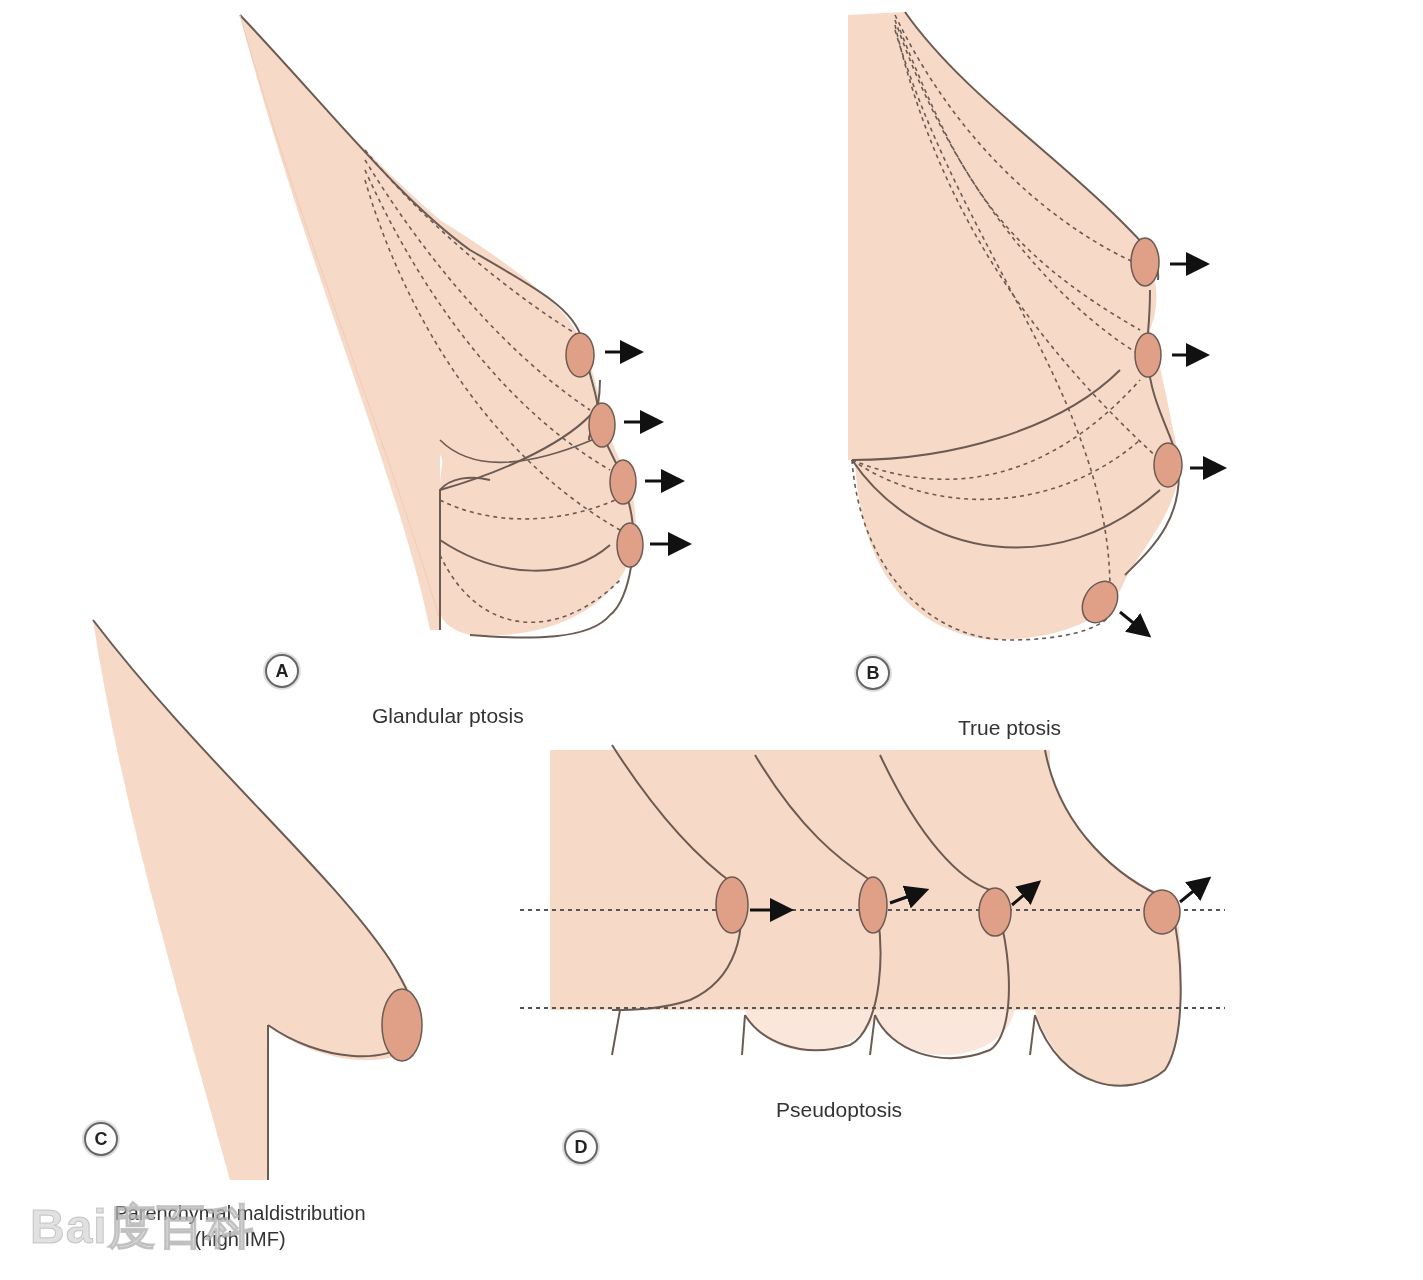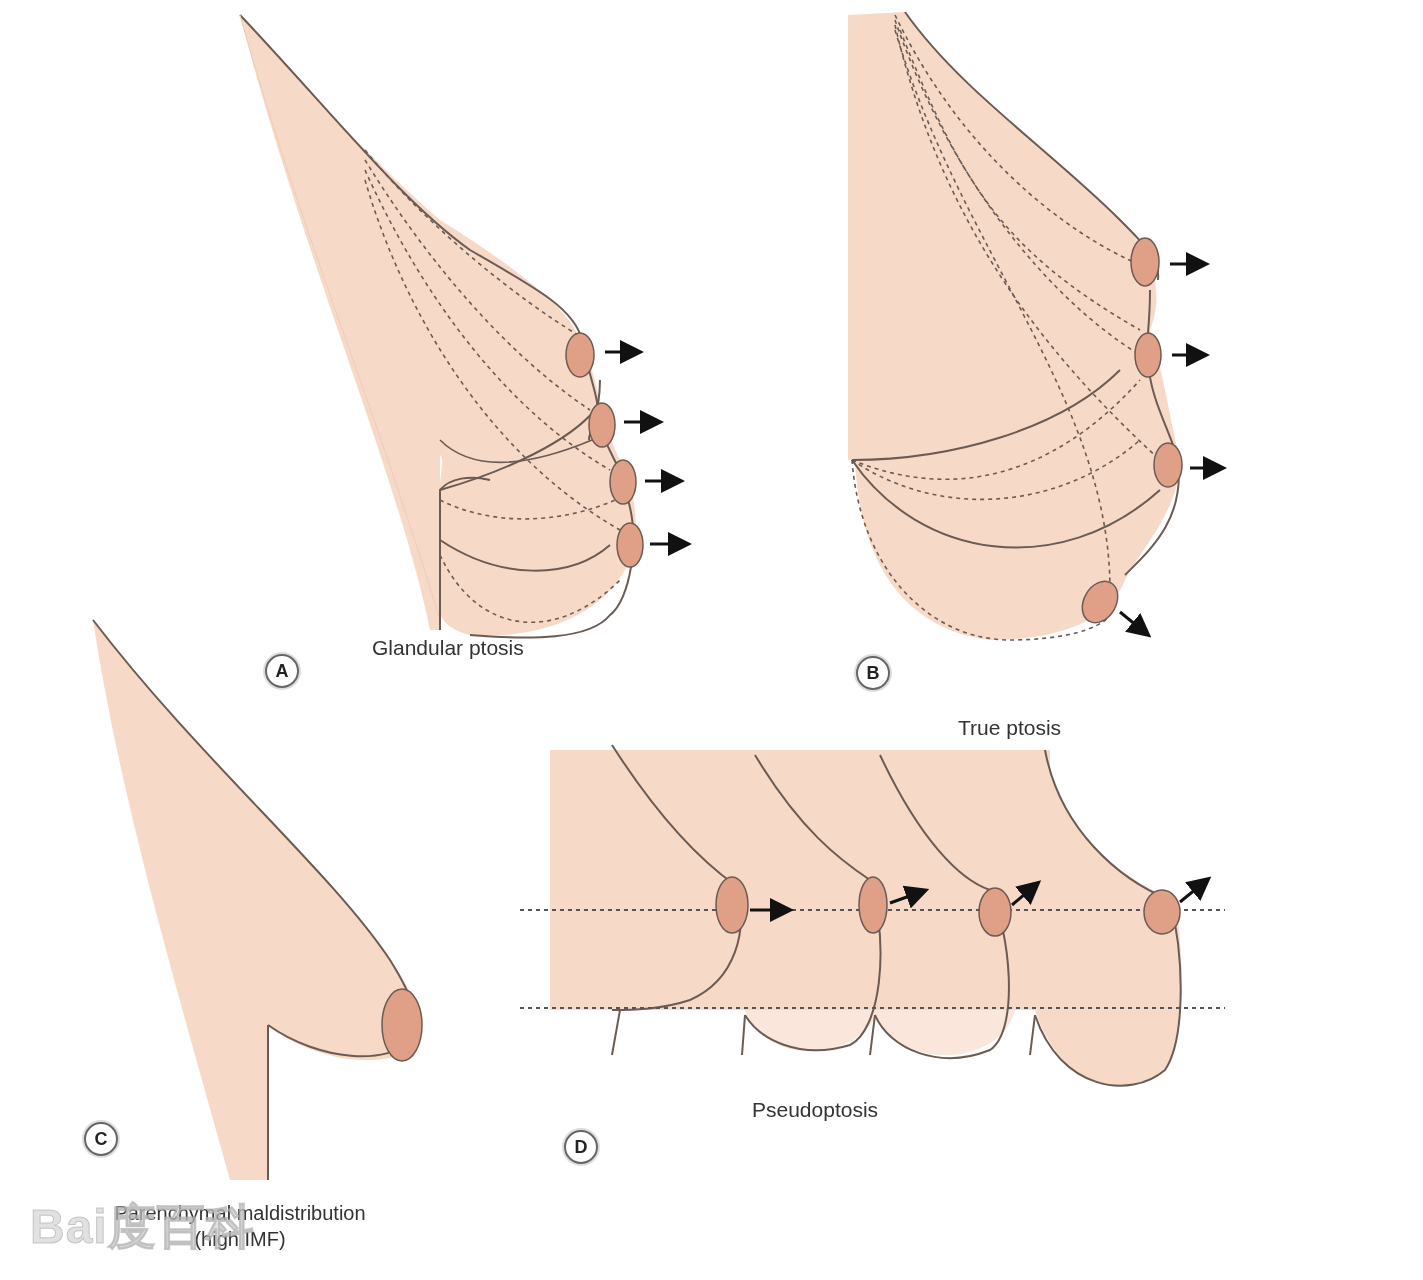--- a/index.html
+++ b/index.html
@@ -111,27 +111,27 @@
     <ellipse cx="1162" cy="912" rx="18" ry="22" fill="#e0a088" stroke="#6b5b52" stroke-width="1.5"></ellipse>
 
     <line x1="750" y1="910" x2="782" y2="910" stroke="#111" stroke-width="3" marker-end="url(#arrowhead)"></line>
     <line x1="890" y1="903" x2="918" y2="893" stroke="#111" stroke-width="3" marker-end="url(#arrowhead)"></line>
     <line x1="1012" y1="905" x2="1032" y2="888" stroke="#111" stroke-width="3" marker-end="url(#arrowhead)"></line>
     <line x1="1180" y1="902" x2="1202" y2="884" stroke="#111" stroke-width="3" marker-end="url(#arrowhead)"></line>
   </g>
 </svg>
 
 <div class="badge" style="left:265px;top:654px;">A</div>
-<div class="label" style="left:372px;top:636px;">Glandular ptosis</div>
+<div class="label" style="left:372px;top:704px;">Glandular ptosis</div>
 
 <div class="badge" style="left:856px;top:656px;">B</div>
 <div class="label" style="left:958px;top:670px;margin-top:46px;">True ptosis</div>
 
 <div class="badge" style="left:84px;top:1122px;">C</div>
 <div class="caption-c" style="left:90px;top:1200px;width:300px;">
   <div>Parenchymal maldistribution</div>
   <div>(high IMF)</div>
 </div>
 
 <div class="badge" style="left:564px;top:1130px;">D</div>
-<div class="label" style="left:752px;top:1098px;text-align:center;">Pseudoptosis</div>
+<div class="label" style="left:776px;top:1098px;text-align:center;">Pseudoptosis</div>
 
 <div class="watermark">Bai度百科</div>
 
 </body></html>

